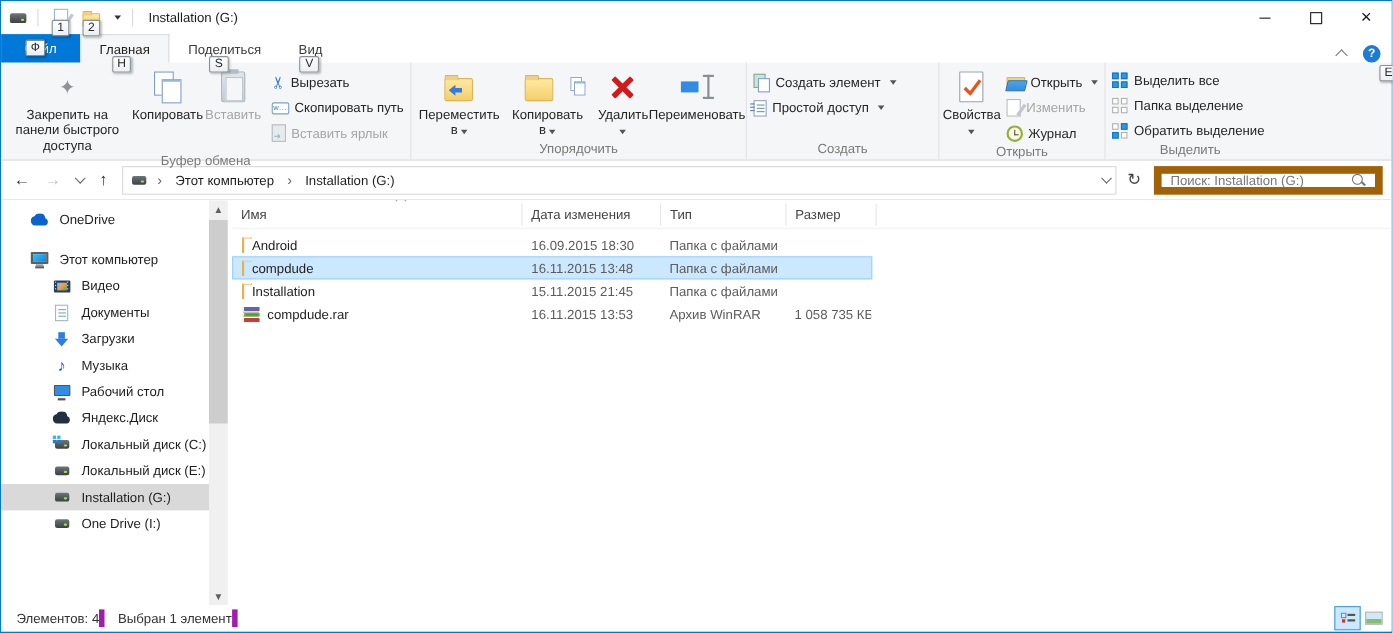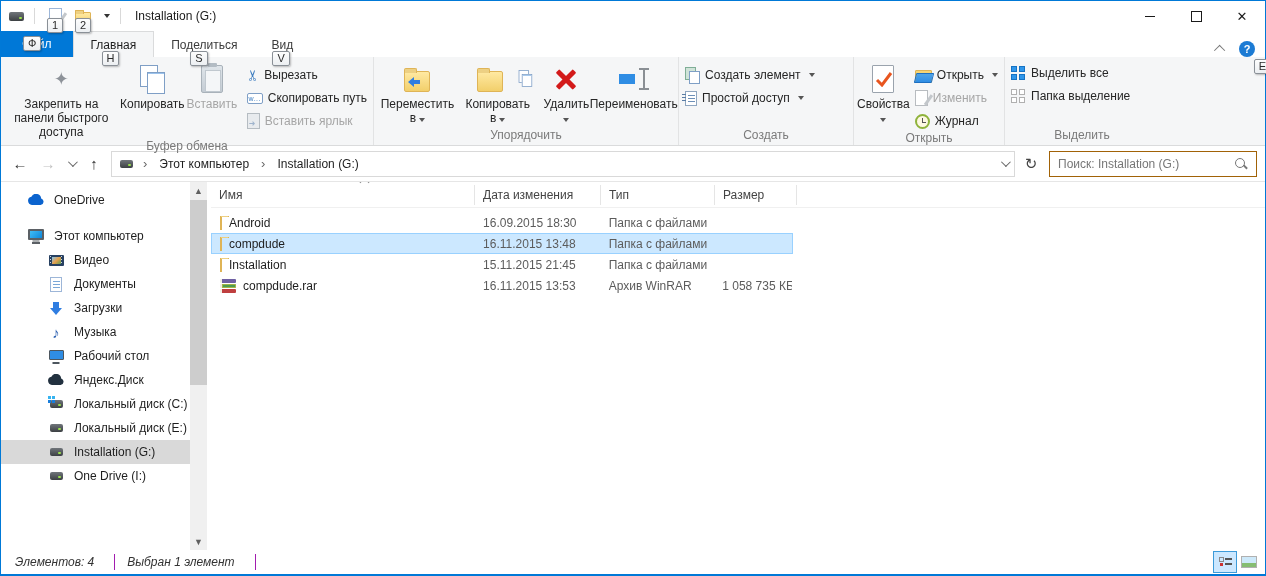--- a/index.html
+++ b/index.html
@@ -128,21 +128,21 @@
 
   
   .addrrow { height:36px; flex:none; display:flex; align-items:center; background:#fff; border-bottom:1px solid #e6e6e6; padding:0 8px 0 6px; gap:2px; }
   .nav-btn { width:26px; height:26px; display:flex; align-items:center; justify-content:center; font-size:15px; color:#333; }
   .nav-btn.dis { color:#c0c0c0; }
   .addr-box { flex:1; height:26px; border:1px solid #d9d9d9; display:flex; align-items:center; padding:0 4px 0 8px; gap:6px; margin:0 2px; }
   .crumb { font-size:12px; color:#1e1e1e; padding:0 2px; white-space:nowrap; }
   .crumb-sep { font-size:13px; color:#666; padding:0 4px; }
   .addr-right { margin-left:auto; display:flex; align-items:center; gap:10px; padding-right:2px; }
   .refresh-btn { width:24px; height:24px; display:flex; align-items:center; justify-content:center; }
-  .search-box { width:208px; height:26px; border:1px solid #a16207; display:flex; align-items:center; padding:0 8px; gap:6px; margin-left:4px; }
+  .search-box { width:208px; height:26px; border:7px solid #a16207; display:flex; align-items:center; padding:0 8px; gap:6px; margin-left:4px; }
   .search-box input { border:none; outline:none; flex:1; font-size:12px; font-family:inherit; color:#1e1e1e; background:transparent; }
   .search-box input::placeholder { color:#777; }
 
   
   .main { flex:1; display:flex; overflow:hidden; background:#fff; }
   .sidebar { width:206px; flex:none; position:relative; padding-top:6px; }
   .sb-list { width:189px; }
   .sb-item { height:24px; display:flex; align-items:center; gap:9px; padding-left:26px; font-size:12px; color:#1e1e1e; white-space:nowrap; }
   .sb-item.ind { padding-left:46px; }
   .sb-item.gap { margin-top:12px; }
@@ -166,21 +166,21 @@
   .frow.sel { background:#cce8ff; border-color:#99d1ff; }
   .fcell { font-size:12px; color:#1e1e1e; padding-left:8px; white-space:nowrap; overflow:hidden; }
   .fc-name { width:264px; display:flex; align-items:center; gap:7px; color:#1e1e1e; }
   .fc-date, .fc-type { color:#5c5c5c; }
   .fc-date { width:126px; }
   .fc-type { width:114px; }
   .fc-size { width:78px; text-align:right; color:#5c5c5c; }
 
   
   .statusbar { height:24px; flex:none; display:flex; align-items:center; font-size:12px; color:#333; background:#fff; padding-left:14px; }
-  .st-item { padding-right:20px; border-right:1px solid #a21caf; margin-right:12px; height:16px; display:flex; align-items:center;font-style:italic; }
+  .st-item { padding-right:0; border-right:5px solid #a21caf; margin-right:12px; height:16px; display:flex; align-items:center; }
   .st-right { margin-left:auto; display:flex; padding-right:4px; }
   .view-btn { width:24px; height:22px; display:flex; align-items:center; justify-content:center; border:1px solid transparent; }
   .view-btn.active { background:#cce8ff; border-color:#3d9bd9; }
   .ic-viewlist { width:13px; height:12px; position:relative; }
   .ic-viewlist::before { content:""; position:absolute; left:0; top:1px; width:3px; height:3px; border:1px solid #888; box-shadow:0 5px 0 -1px #c33, 0 -0px 0 0 transparent; }
   .ic-viewlist::after { content:""; position:absolute; left:6px; top:2px; width:7px; height:1.5px; background:#555; box-shadow:0 5px 0 #555; }
   .ic-viewthumb { width:16px; height:12px; border:1px solid #b0b0b0; background:linear-gradient(180deg,#cde9fa 60%,#86bd72 60%); }
 </style>
 </head>
 <body>
@@ -376,20 +376,29 @@
             <span>Выделить все</span>
           </div>
           <div class="smallbtn">
             <span class="ic-grid">
                 <span class="sq-e"></span>
                 <span class="sq-e"></span>
                 <span class="sq-e"></span>
                 <span class="sq-e"></span>
               </span>
             <span>Папка выделение</span>
+          </div>
+          <div class="smallbtn">
+            <span class="ic-grid">
+                <span class="sq-e"></span>
+                <span class="sq-f"></span>
+                <span class="sq-f"></span>
+                <span class="sq-e"></span>
+              </span>
+            <span>Обратить выделение</span>
           </div>
         </div>
       </div>
       <div class="rg-name">Выделить</div>
     </div>
 
   </div>
 
   <div class="addrrow">
     <span class="nav-btn">←</span>

